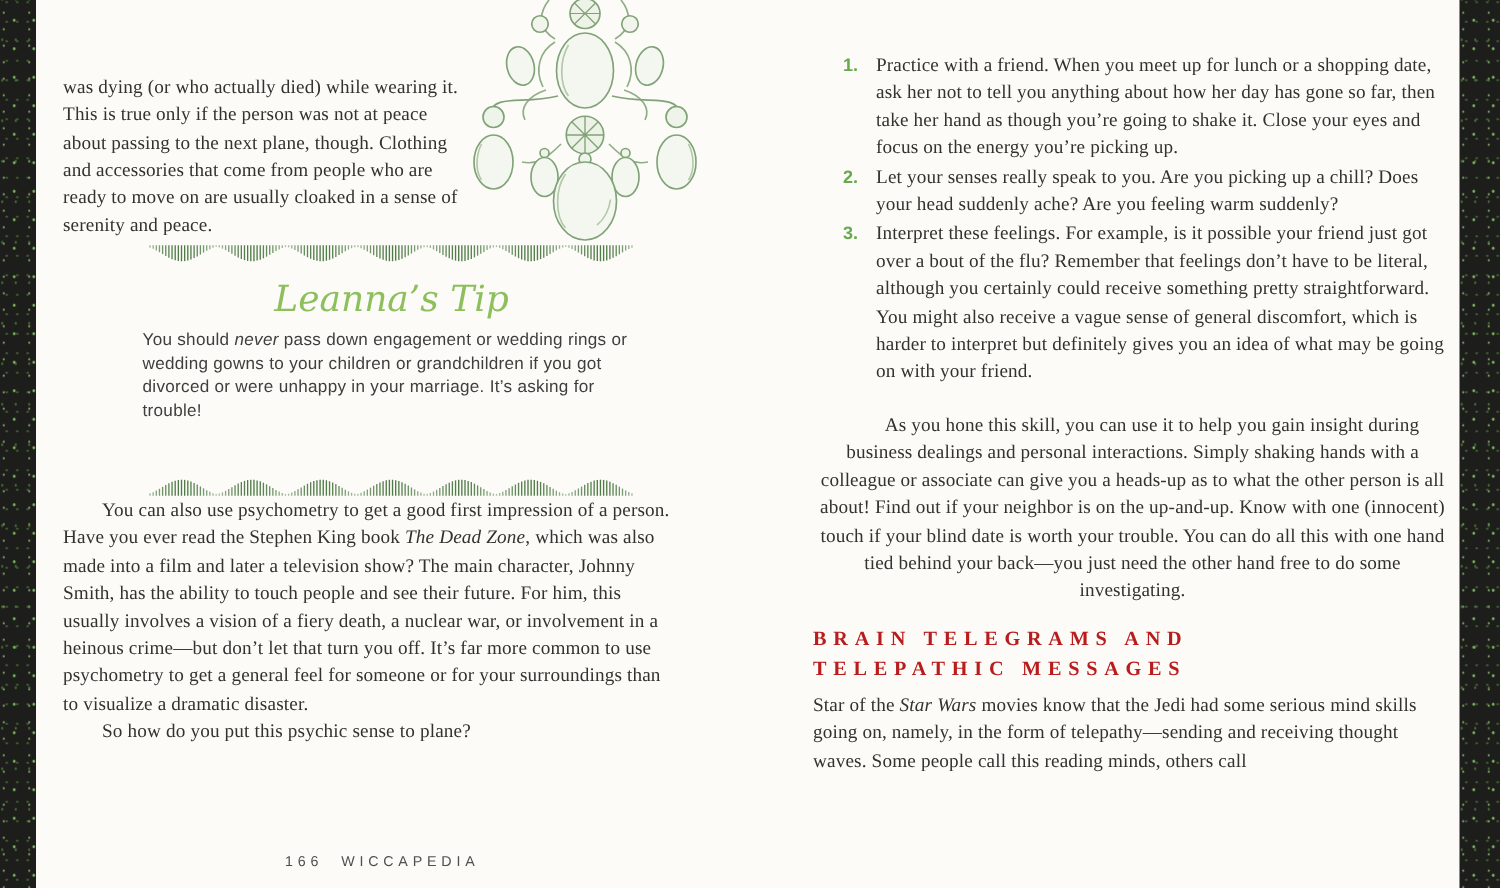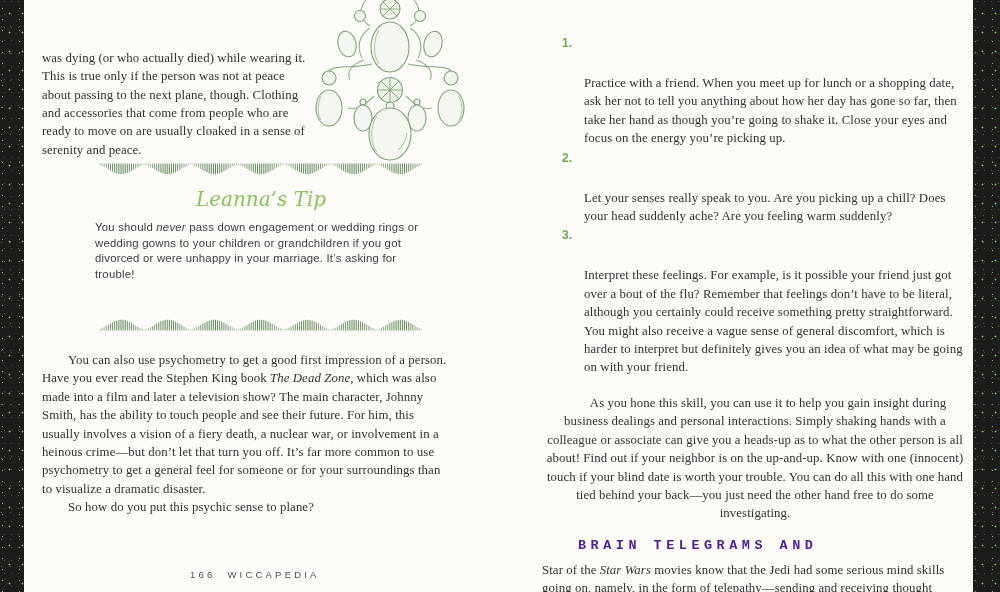--- a/index.html
+++ b/index.html
@@ -37,47 +37,47 @@
 
   
   .para1{position:absolute;top:36px;left:18px;width:264px;}
   .illustration{position:absolute;top:0;left:276px;}
 
   .tip-block{position:absolute;top:162px;left:71px;width:332px;text-align:center;}
   .divider{display:block;margin:0 auto;}
   .tip-title{
     margin-top:8px;
     font-family:"DejaVu Serif",serif;font-style:italic;
-    font-size:20px;line-height:30px;color:#8dc05c;
+    font-size:24px;line-height:30px;color:#8dc05c;
   }
   .tip-text{
     margin-top:6px;text-align:left;
     font-family:"Liberation Sans",sans-serif;
     font-size:11.4px;line-height:15.6px;color:#3e3e3c;letter-spacing:.2px;
   }
   .divider-bottom-wrap{position:absolute;top:318px;left:71px;width:332px;}
 
-  .left-flow{position:absolute;top:351px;left:18px;width:408px;}
+  .left-flow{position:absolute;top:331px;left:18px;width:408px;}
   .para3{margin-top:0;}
 
   
   .right-flow{position:absolute;top:34px;left:42px;width:426px;}
   .plist{margin:0;padding:0;list-style:none;}
   .plist li{display:flex;margin:0 0 1px 20px;}
   .num{
     flex:0 0 22px;color:#68a94d;
     font-family:"Liberation Sans",sans-serif;font-weight:bold;
     font-size:12px;line-height:18.4px;
   }
-  .li-text{flex:1;margin-top:40px;}
+  .li-text{flex:1;}
   .r-para1{margin-top:17px;text-align:center;}
   .section-heading{
     margin-top:13px;
-    font-family:Liberation Mono, monospace;font-weight:bold;
-    font-size:13.5px;line-height:20px;letter-spacing:4.5px;color:#4c1d95;margin-left:36px;
+    font-family:Liberation Serif, serif;font-weight:bold;
+    font-size:13.5px;line-height:20px;letter-spacing:4.5px;color:#b91c1c;
   }
   .r-para2{margin-top:5px;}
 
   
   .footer{
     position:absolute;bottom:12px;
     font-family:"Liberation Sans",sans-serif;
     font-size:9.5px;letter-spacing:3.2px;color:#4f4f4f;white-space:nowrap;
   }
   .footer-left{left:166px;}
@@ -478,20 +478,21 @@
         <li>
           <span class="num">3.</span>
           <span class="body-text li-text">Interpret these feelings. For example, is it possible your friend just got over a bout of the flu? Remember that feelings don’t have to be literal, although you certainly could receive something pretty straightforward. You might also receive a vague sense of general discomfort, which is harder to interpret but definitely gives you an idea of what may be going on with your friend.</span>
         </li>
       </ol>
 
       <p class="body-text indent r-para1" style="margin-bottom:0">As you hone this skill, you can use it to help you gain insight during business dealings and personal interactions. Simply shaking hands with a colleague or associate can give you a heads-up as to what the other person is all about! Find out if your neighbor is on the up-and-up. Know with one (innocent) touch if your blind date is worth your trouble. You can do all this with one hand tied behind your back—you just need the other hand free to do some investigating.</p>
 
       <h2 class="section-heading" style="margin-bottom:0">
         <div>BRAIN TELEGRAMS AND</div>
+        <div>TELEPATHIC MESSAGES</div>
       </h2>
 
       <p class="body-text r-para2" style="margin:5px 0 0 0"><span>Star of the </span><span class="it">Star Wars</span><span> movies know that the Jedi had some serious mind skills going on, namely, in the form of telepathy—sending and receiving thought waves. Some people call this reading minds, others call</span></p>
     </div>
 
   </div>
 
 </div>
 
 </body></html>

